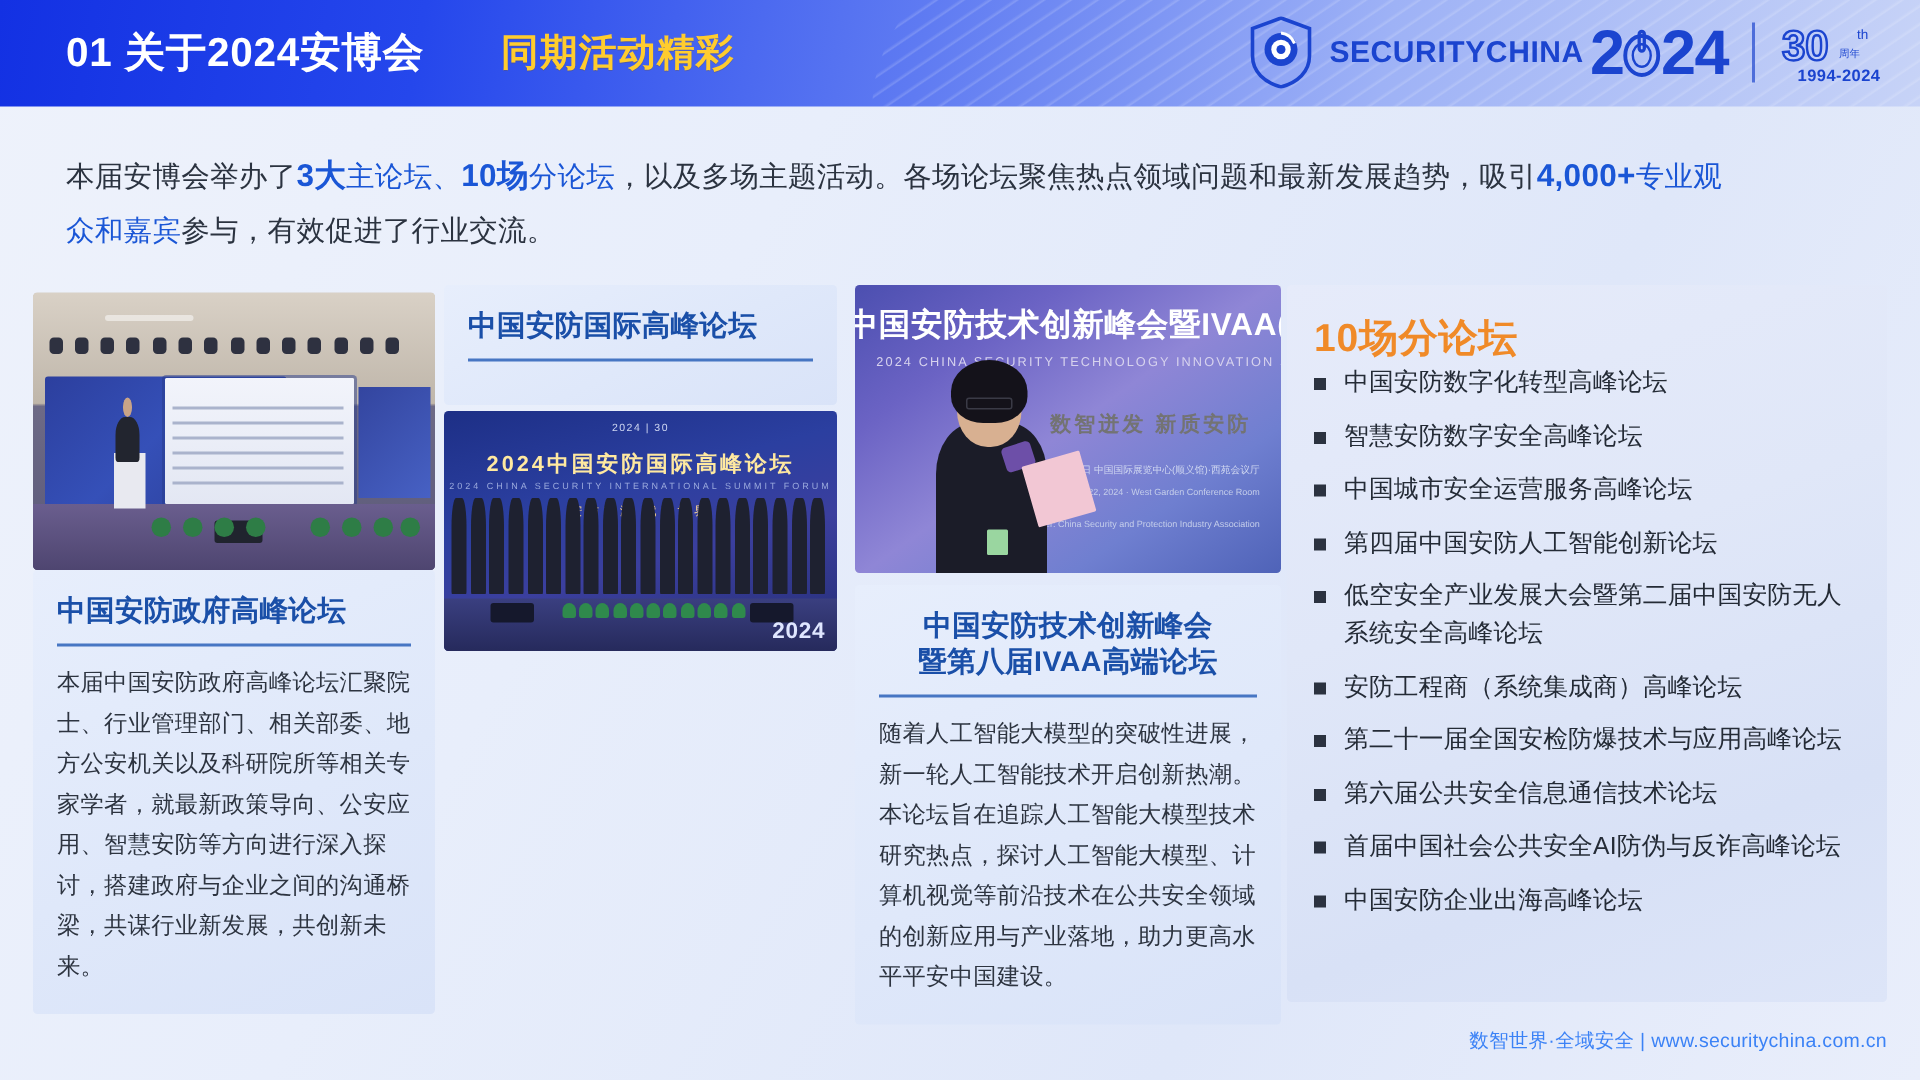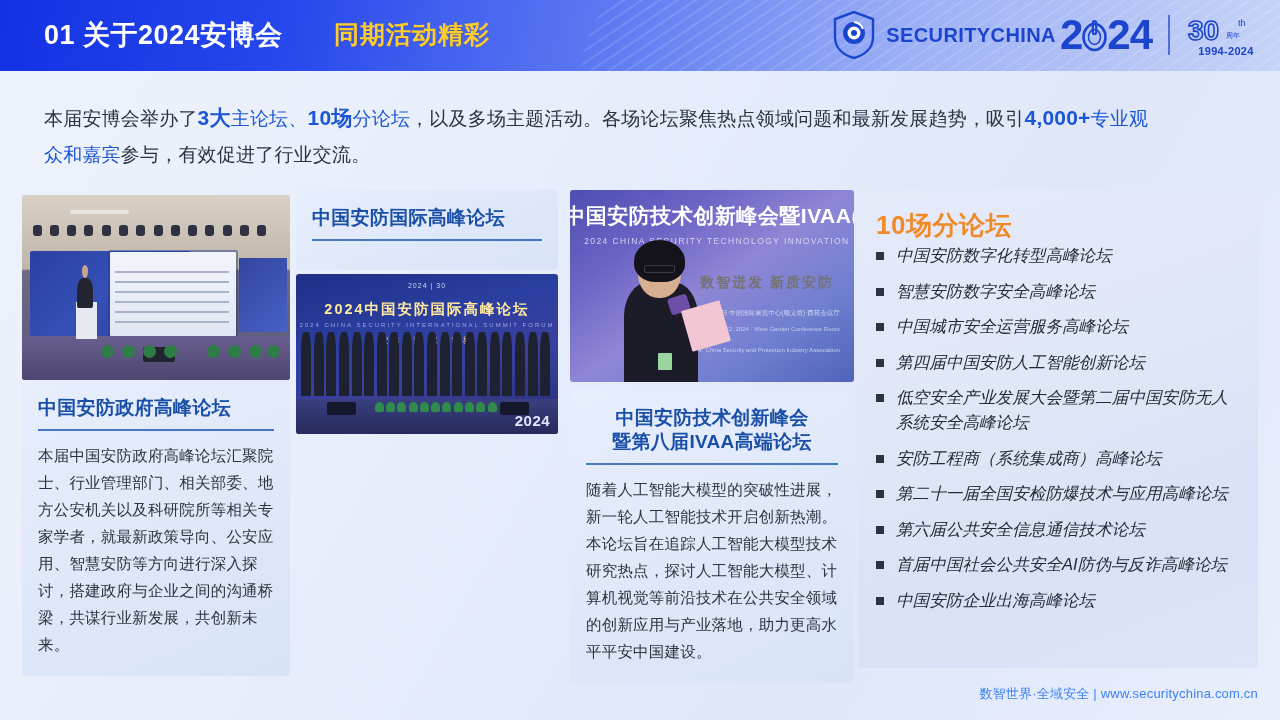--- a/index.html
+++ b/index.html
@@ -79,21 +79,21 @@
   .photo2{ height:192px; }
   .photo3{ height:160px; margin-top:4px; }
 
   
   .panel{
     position:absolute; left:858px; top:0px; width:400px; height:478px;
     background:linear-gradient(160deg,#e6ebfa 0%,#e0e7f8 40%,#d8e1f6 75%,#dde5f8 100%);
     border-radius:3px; padding:18px 16px 10px 18px; overflow:hidden;
   }
   .panel-title{ color:#f08a28; font-size:26px; font-weight:bold; letter-spacing:.5px; }
-  .plist{ list-style:none;font-style:italic; }
+  .plist{ list-style:none; }
   .plist li{
     position:relative; padding-left:20px; margin-bottom:10.5px;
     font-size:16.5px; line-height:25px; color:#242b36; letter-spacing:.1px;
   }
   .plist li .bullet{
     position:absolute; left:0; top:9px; width:8px; height:8px; background:#2b3240;
   }
 
   
   .footer{

